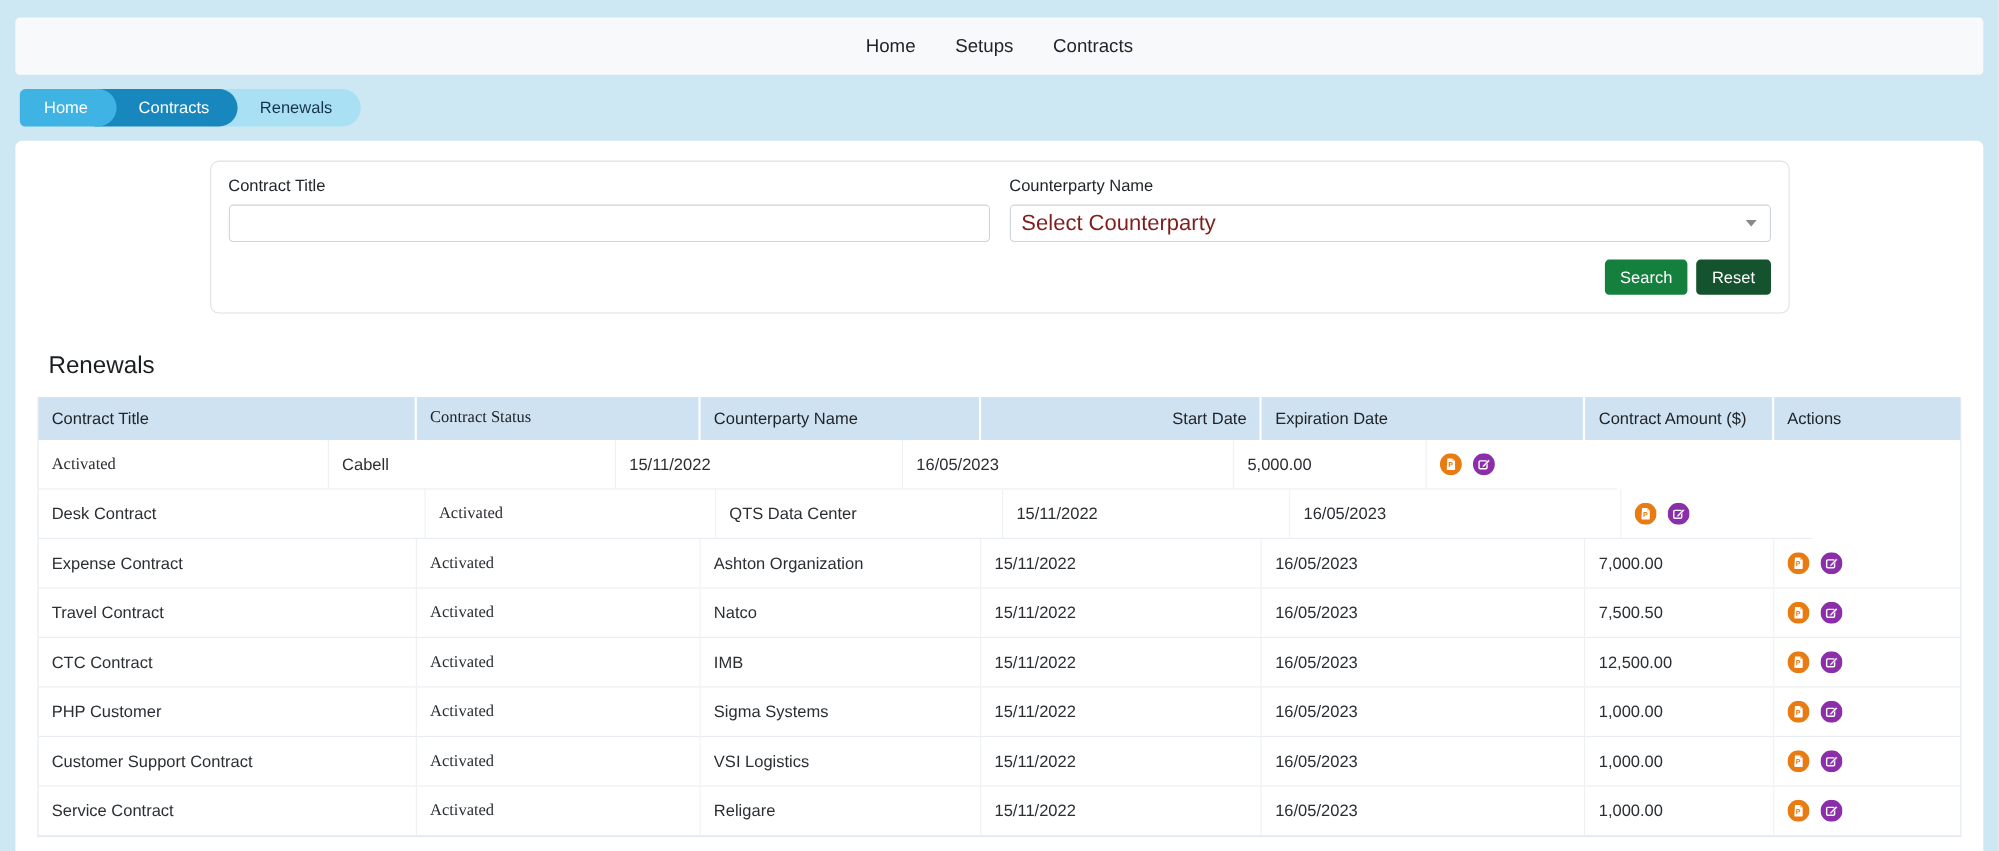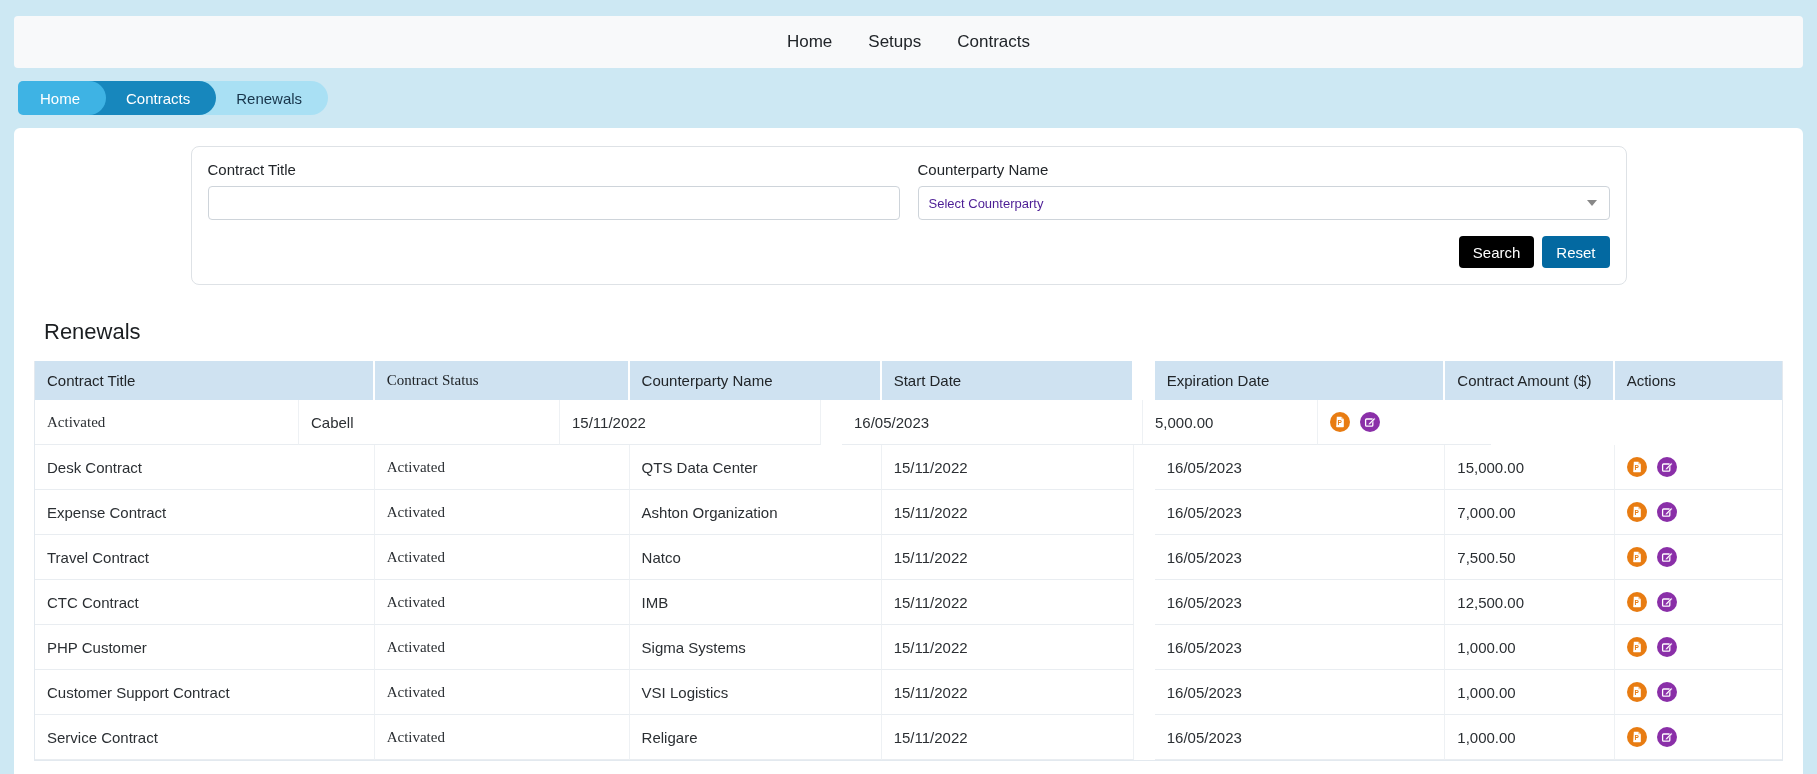--- a/index.html
+++ b/index.html
@@ -92,21 +92,21 @@
     height: 34px;
     border: 1px solid #ced4da;
     border-radius: 4px;
     padding: 0 10px;
     display: flex;
     align-items: center;
     justify-content: space-between;
     cursor: pointer;
     background: #ffffff;
   }
-  .select-placeholder { font-size: 13px; color: #4c1d95; }
+  .select-placeholder { font-size: 20px; color: #7f1d1d; }
   .select-caret {
     width: 0; height: 0;
     border-left: 5px solid transparent;
     border-right: 5px solid transparent;
     border-top: 6px solid #888;
     margin-right: 2px;
   }
   .filter-buttons {
     display: flex;
     justify-content: flex-end;
@@ -116,22 +116,22 @@
   .btn {
     border: none;
     border-radius: 4px;
     height: 32px;
     padding: 0 14px;
     font-size: 15px;
     font-family: "Liberation Sans", sans-serif;
     color: #ffffff;
     cursor: pointer;
   }
-  .btn-search { background: #000000; }
-  .btn-reset  { background: #0369a1; }
+  .btn-search { background: #15803d; }
+  .btn-reset  { background: #14532d; }
 
   
   .section-title {
     font-size: 22px;
     font-weight: 400;
     color: #1b1e21;
     margin: 34px 0 16px 10px;
   }
 
   
@@ -152,22 +152,22 @@
     border-bottom: 1px solid #e9edf1;
     border-right: 1px solid #eef1f4;
     display: flex;
     align-items: center;
   }
   .td:last-child { border-right: none; }
 
   .col-title      { width: 352px; }
   .col-status     { width: 264px; font-family: Liberation Serif, serif; }
   .col-cp         { width: 261px; }
-  .col-start      { width: 261px; }
-  .col-exp        { width: 301px; margin-left: 21px; }
+  .col-start      { width: 261px; text-align: right; }
+  .col-exp        { width: 301px; }
   .col-amount     { width: 175px; }
   .col-actions    { width: 173px; }
 
   .actions-cell { gap: 10px; }
   .icon-btn {
     width: 20px; height: 20px;
     display: inline-flex;
     cursor: pointer;
   }
   .icon-btn svg { width: 20px; height: 20px; display: block; }
@@ -246,21 +246,20 @@
       </span>
     </div>
   </div>
 
   <div class="tr">
     <div class="td col-title">Desk Contract</div>
     <div class="td col-status">Activated</div>
     <div class="td col-cp">QTS Data Center</div>
     <div class="td col-start">15/11/2022</div>
     <div class="td col-exp">16/05/2023</div>
-    <div class="td col-amount">15,000.00</div>
     <div class="td col-actions actions-cell">
       <span class="icon-btn">
         <svg viewBox="0 0 20 20">
           <circle cx="10" cy="10" r="10" fill="#e87c12"></circle>
           <path d="M6.8 4.8 h4.6 l2.4 2.4 v7.4 a0.6 0.6 0 0 1 -0.6 0.6 h-6.4 a0.6 0.6 0 0 1 -0.6 -0.6 z" fill="#ffffff"></path>
           <path d="M11.4 4.8 v2.4 h2.4 z" fill="#f5c08a"></path>
           <text x="7.6" y="12.6" font-size="6.5" font-family="Liberation Sans, sans-serif" font-weight="bold" fill="#e87c12">P</text>
         </svg>
       </span>
       <span class="icon-btn">

